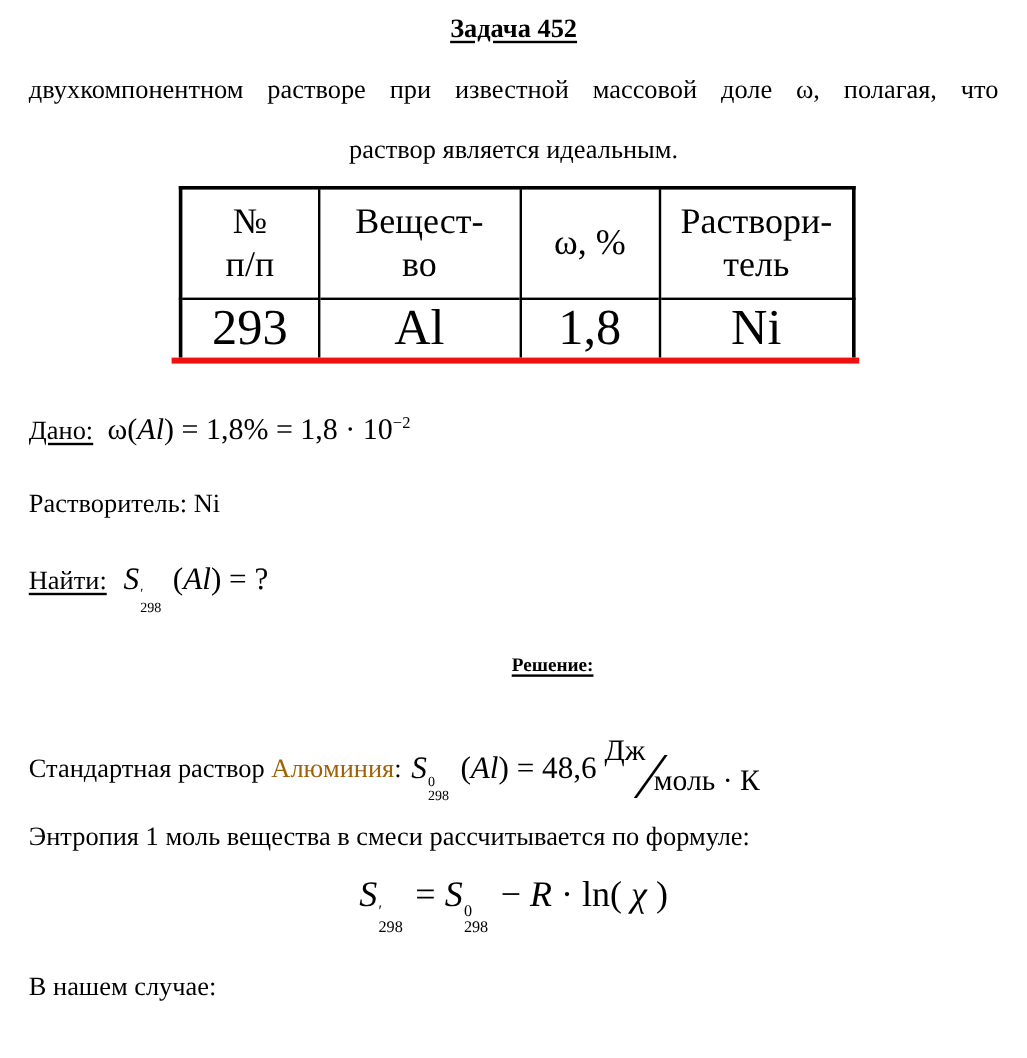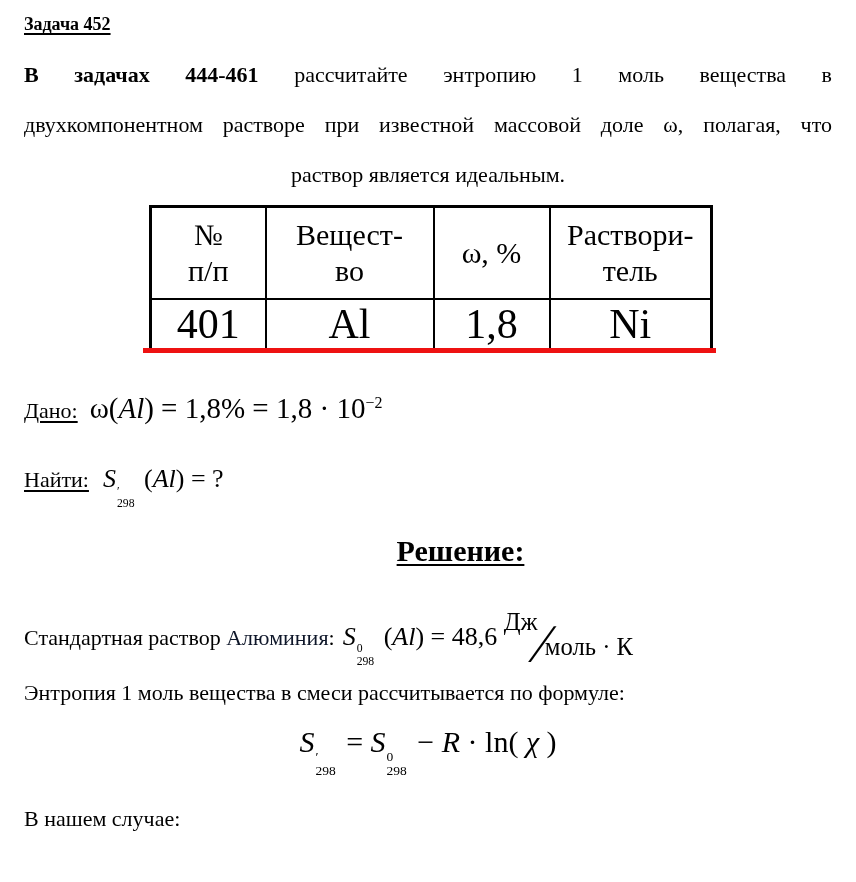--- a/index.html
+++ b/index.html
@@ -5,22 +5,22 @@
   html,body{margin:0;padding:0;background:#ffffff;}
   body{
     width:856px;height:882px;overflow:hidden;
     font-family:"Liberation Serif","DejaVu Serif",serif;
     color:#000;
   }
   .page{padding:0 24px;}
 
   
   .doc-title{
-    margin-top:10px;
-    font-size:18px;line-height:28px;font-weight:bold;
+    margin-top:10px;text-align:center;
+    font-size:22px;line-height:28px;font-weight:bold;
   }
   .doc-title span{text-decoration:underline;text-decoration-thickness:2px;text-underline-offset:3px;}
 
   
   .intro{margin-top:12px;font-size:22px;line-height:50px;}
   .intro .jline{text-align:justify;text-align-last:justify;}
   .intro .lline{text-align:center;}
   .b{font-weight:bold;}
 
   
@@ -40,58 +40,57 @@
   .red-underline{height:5px;width:573px;margin-top:0px;background:#ee1111;}
 
   
   .tline{font-size:22px;line-height:30px;}
   .label-u{font-weight:normal;text-decoration:underline;text-decoration-thickness:2px;text-underline-offset:3px;}
   .solvent-line{margin-top:26px;}
   .mix-line{margin-top:5px;}
   .case-line{margin-top:26px;}
 
   
-  .solution-heading{margin-top:26px;text-align:center;padding-left:65px;font-size:30px;line-height:30px;}
+  .solution-heading{margin-top:26px;text-align:center;padding-left:65px;font-size:16px;line-height:30px;}
   .solution-heading span{font-weight:bold;text-decoration:underline;text-decoration-thickness:2px;text-underline-offset:3px;}
 
   
   .formula{font-family:"Liberation Serif","DejaVu Serif",serif;white-space:nowrap;}
   .formula .mi{font-style:italic;}
   .formula .mu{font-style:normal;}
   .formula .msup{font-size:0.55em;vertical-align:0.65em;}
   .ss{display:inline-flex;flex-direction:column;align-items:flex-start;
       font-size:0.45em;line-height:1.05;vertical-align:-0.62em;margin-left:1px;margin-right:3px;font-style:normal;}
   .ss .ss-sup{display:block;min-height:1em;}
   .ss .ss-sub{display:block;}
   .dfrac{display:inline-block;white-space:nowrap;font-style:normal;text-align:right;}
   .dfrac .num{font-size:0.95em;vertical-align:0.6em;}
   .dfrac .slash{font-size:2.1em;vertical-align:-0.32em;letter-spacing:-2px;font-style:normal;}
   .dfrac .den{font-size:0.95em;vertical-align:-0.42em;}
 
   .dano-line{margin-top:30px;font-size:22px;line-height:40px;}
-  .dano-line .formula{font-size:29px;margin-left:12px;}
+  .dano-line .formula{font-size:25px;margin-left:12px;}
   .find-line{margin-top:26px;font-size:22px;line-height:44px;}
   .find-line .formula{font-size:26px;margin-left:14px;}
   .std-line{margin-top:30px;font-size:22px;line-height:52px;}
   .std-line .formula{font-size:26px;margin-left:8px;}
-  .red-text{color:#0f172a;}
+  .red-text{color:#a16207;}
   .formula-display{text-align:center;font-size:30px;line-height:48px;}
   .formula-general{margin-top:10px;}
 </style>
 </head>
 <body>
 
 <div class="page">
 
   <div class="doc-title">
     <span>Задача 452</span>
   </div>
 
   <div class="intro">
-    <div class="jline"><span class="b">В задачах 444-461</span> <span>рассчитайте энтропию 1 моль вещества в</span></div>
     <div class="jline">двухкомпонентном растворе при известной массовой доле ω, полагая, что</div>
     <div class="lline">раствор является идеальным.</div>
   </div>
 
   <div class="table-block">
     <table class="data-table">
       <colgroup>
           <col style="width:115px">
           <col style="width:168px">
           <col style="width:116px">
@@ -101,34 +100,35 @@
           <tr class="hdr">
         <td>№
 п/п</td>
         <td>Вещест-
 во</td>
         <td>ω, %</td>
         <td>Раствори-
 тель</td>
       </tr>
       <tr class="datarow">
-        <td>401</td>
+        <td>293</td>
         <td>Al</td>
         <td>1,8</td>
         <td>Ni</td>
       </tr>
     </tbody>
       </table>
     <div class="red-underline"></div>
   </div>
 
   <div class="dano-line">
     <span class="label-u">Дано:</span><span class="formula"><span class="mu">ω(</span><span class="mi">Al</span><span class="mu">) = 1,8% = 1,8 · 10</span><span class="msup">−2</span></span>
   </div>
 
+  <div class="tline solvent-line">Растворитель: Ni</div>
 
   <div class="find-line">
     <span class="label-u">Найти:</span><span class="formula"><span class="mi">S</span><span class="ss">
           <span class="ss-sup">′</span>
           <span class="ss-sub">298</span>
         </span><span class="mu"> (</span><span class="mi">Al</span><span class="mu">) = ?</span></span>
   </div>
 
   <div class="solution-heading">
     <span>Решение:</span>

